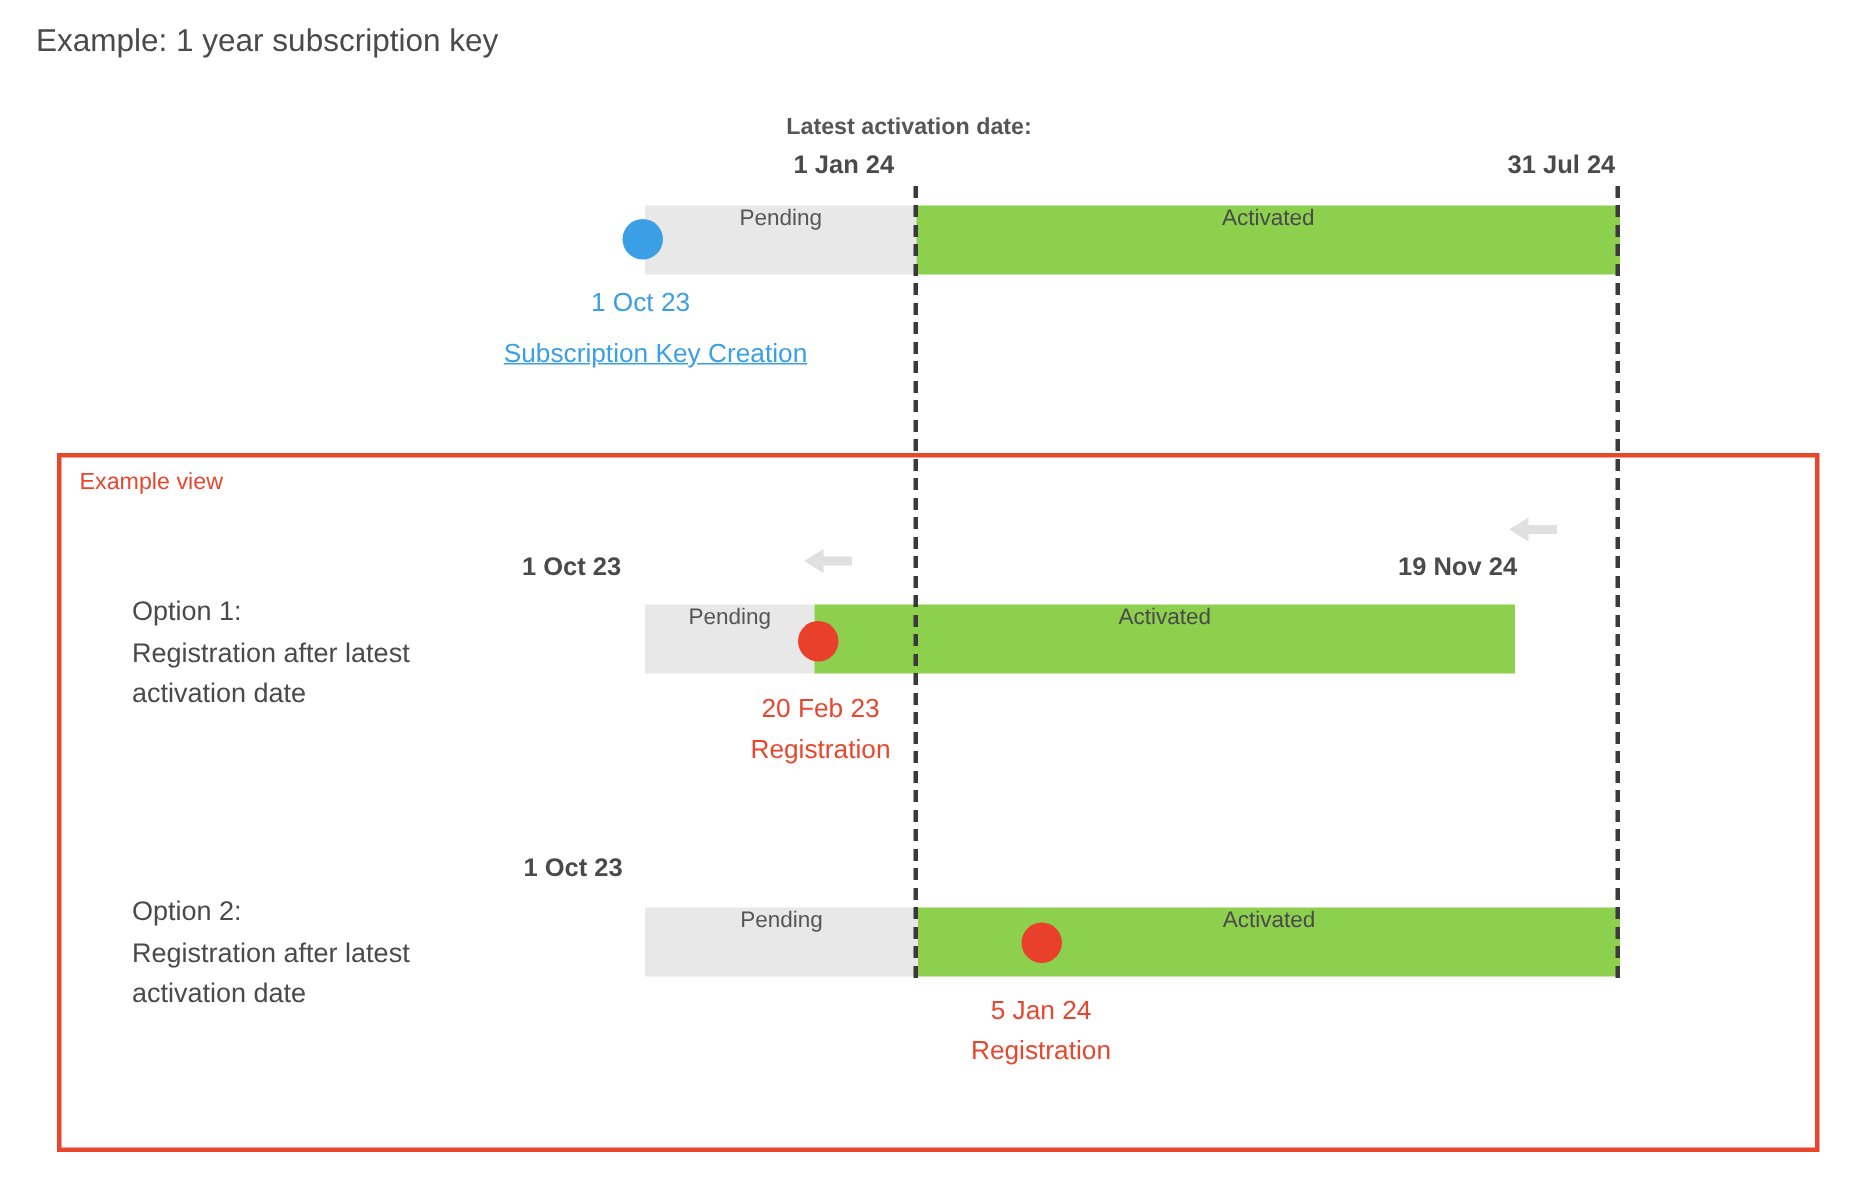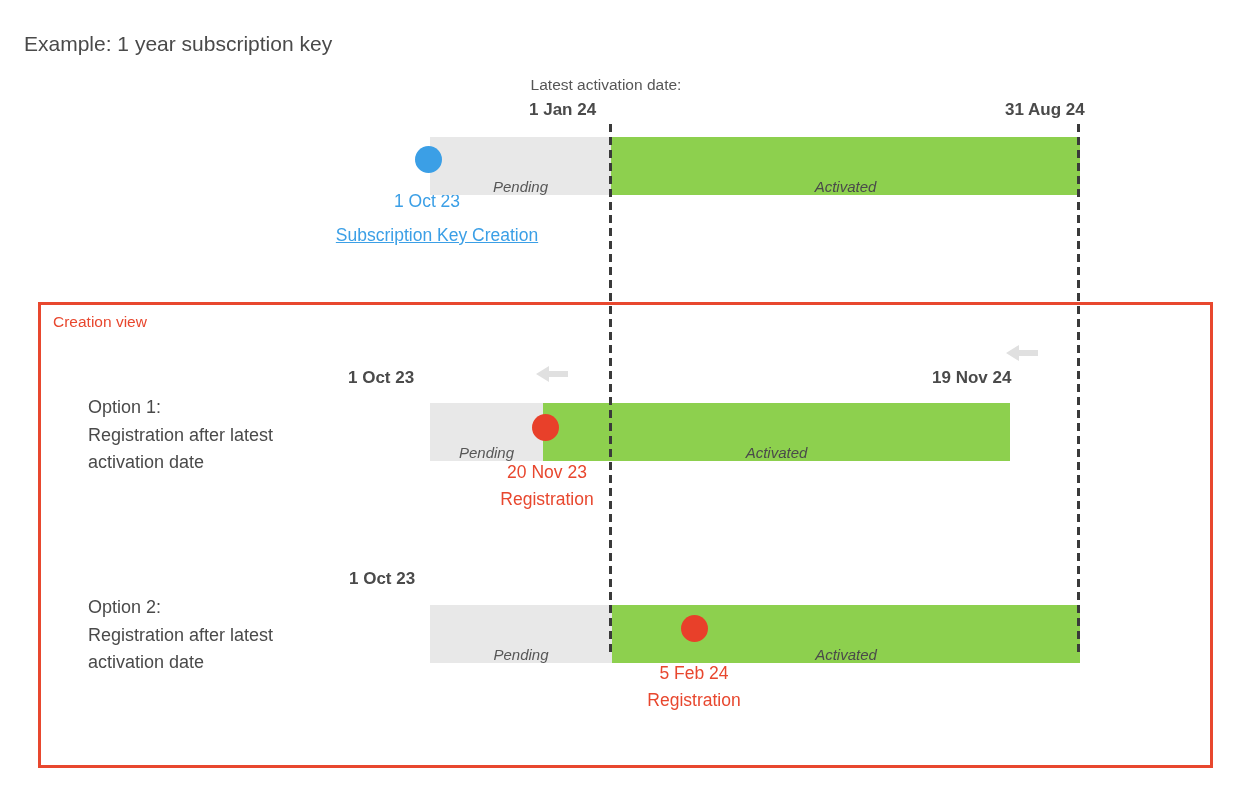--- a/index.html
+++ b/index.html
@@ -17,51 +17,51 @@
   .canvas {
     position: relative;
     width: 1249px;
     height: 800px;
     background: #ffffff;
     font-family: "Liberation Sans", "DejaVu Sans", sans-serif;
     overflow: hidden;
   }
   .abs { position: absolute; }
   .title {
-    left: 24px; top: 32px;
+    left: 24px; top: 16px;
     font-size: 21px;
     color: var(--text-dark);
   }
   .lad-label {
     left: 506px; top: 76px; width: 200px;
     text-align: center;
     font-size: 15.5px;
     color: var(--text-mid);
+    font-weight: bold;
   }
   .date-label {
     width: 150px;
     text-align: left;
     font-size: 17px;
     color: var(--text-dark);
     font-weight: bold;
   }
   .vline {
     width: 3px;
     top: 124px;
     height: 531px;
     background: repeating-linear-gradient(to bottom, var(--dash-color) 0 8px, transparent 8px 13px);
     z-index: 5;
   }
   .bar {
-    height: 58px;
+    height: 46px;
     display: flex;
-    align-items: flex-end;
+    align-items: flex-start;
     justify-content: center;
     z-index: 1;
-    font-style: italic;
   }
   .bar-gray { background: var(--bar-gray); }
   .bar-green { background: var(--bar-green); }
   .bar-label {
     font-size: 15px;
     color: var(--text-mid);
   }
   .bar-label-green { color: var(--text-dark); }
   .dot {
     width: 27px; height: 27px;
@@ -99,39 +99,39 @@
 </style>
 </head>
 <body>
 
 <div class="canvas">
 
   <div class="abs title">Example: 1 year subscription key</div>
 
   <div class="abs lad-label">Latest activation date:</div>
   <div class="abs date-label" style="left:529px; top:100px;">1 Jan 24</div>
-  <div class="abs date-label" style="left:1005px; top:100px;">31 Aug 24</div>
+  <div class="abs date-label" style="left:1005px; top:100px;">31 Jul 24</div>
 
   <div class="abs vline" style="left:609px;"></div>
   <div class="abs vline" style="left:1077px;"></div>
 
   <div>
     <div class="abs bar bar-gray" style="left:430px; top:137px; width:181px;">
       <span class="bar-label">Pending</span>
     </div>
     <div class="abs bar bar-green" style="left:611px; top:137px; width:469px;">
       <span class="bar-label bar-label-green">Activated</span>
     </div>
     <div class="abs dot dot-blue" style="left:415px; top:146px;"></div>
     <div class="abs blue-text" style="left:352px; top:191px; width:150px;">1 Oct 23</div>
     <div class="abs blue-text" style="left:287px; top:225px; width:300px;text-decoration:underline;">Subscription Key Creation</div>
   </div>
 
   <div class="abs cv-box"></div>
-  <div class="abs cv-label">Creation view</div>
+  <div class="abs cv-label">Example view</div>
 
   <div>
     <div class="abs option-label" style="top:394px;">
       <div>Option 1:</div>
       <div>Registration after latest</div>
       <div>activation date</div>
     </div>
     <div class="abs date-label" style="left:348px; top:368px;">1 Oct 23</div>
 
     <span class="abs arrow-icon" style="left:536px; top:366px;">
@@ -147,39 +147,39 @@
     <div class="abs date-label" style="left:932px; top:368px;">19 Nov 24</div>
 
     <div class="abs bar bar-gray" style="left:430px; top:403px; width:113px;">
       <span class="bar-label">Pending</span>
     </div>
     <div class="abs bar bar-green" style="left:543px; top:403px; width:467px;">
       <span class="bar-label bar-label-green">Activated</span>
     </div>
     <div class="abs dot dot-red" style="left:532px; top:414px;"></div>
     <div class="abs red-text reg-label" style="left:462px; top:459px;">
-      <div>20 Nov 23</div>
+      <div>20 Feb 23</div>
       <div>Registration</div>
     </div>
   </div>
 
   <div>
     <div class="abs option-label" style="top:594px;">
       <div>Option 2:</div>
       <div>Registration after latest</div>
       <div>activation date</div>
     </div>
     <div class="abs date-label" style="left:349px; top:569px;">1 Oct 23</div>
 
     <div class="abs bar bar-gray" style="left:430px; top:605px; width:182px;">
       <span class="bar-label">Pending</span>
     </div>
     <div class="abs bar bar-green" style="left:612px; top:605px; width:468px;">
       <span class="bar-label bar-label-green">Activated</span>
     </div>
     <div class="abs dot dot-red" style="left:681px; top:615px;"></div>
     <div class="abs red-text reg-label" style="left:609px; top:660px;">
-      <div>5 Feb 24</div>
+      <div>5 Jan 24</div>
       <div>Registration</div>
     </div>
   </div>
 
 </div>
 
 </body></html>

